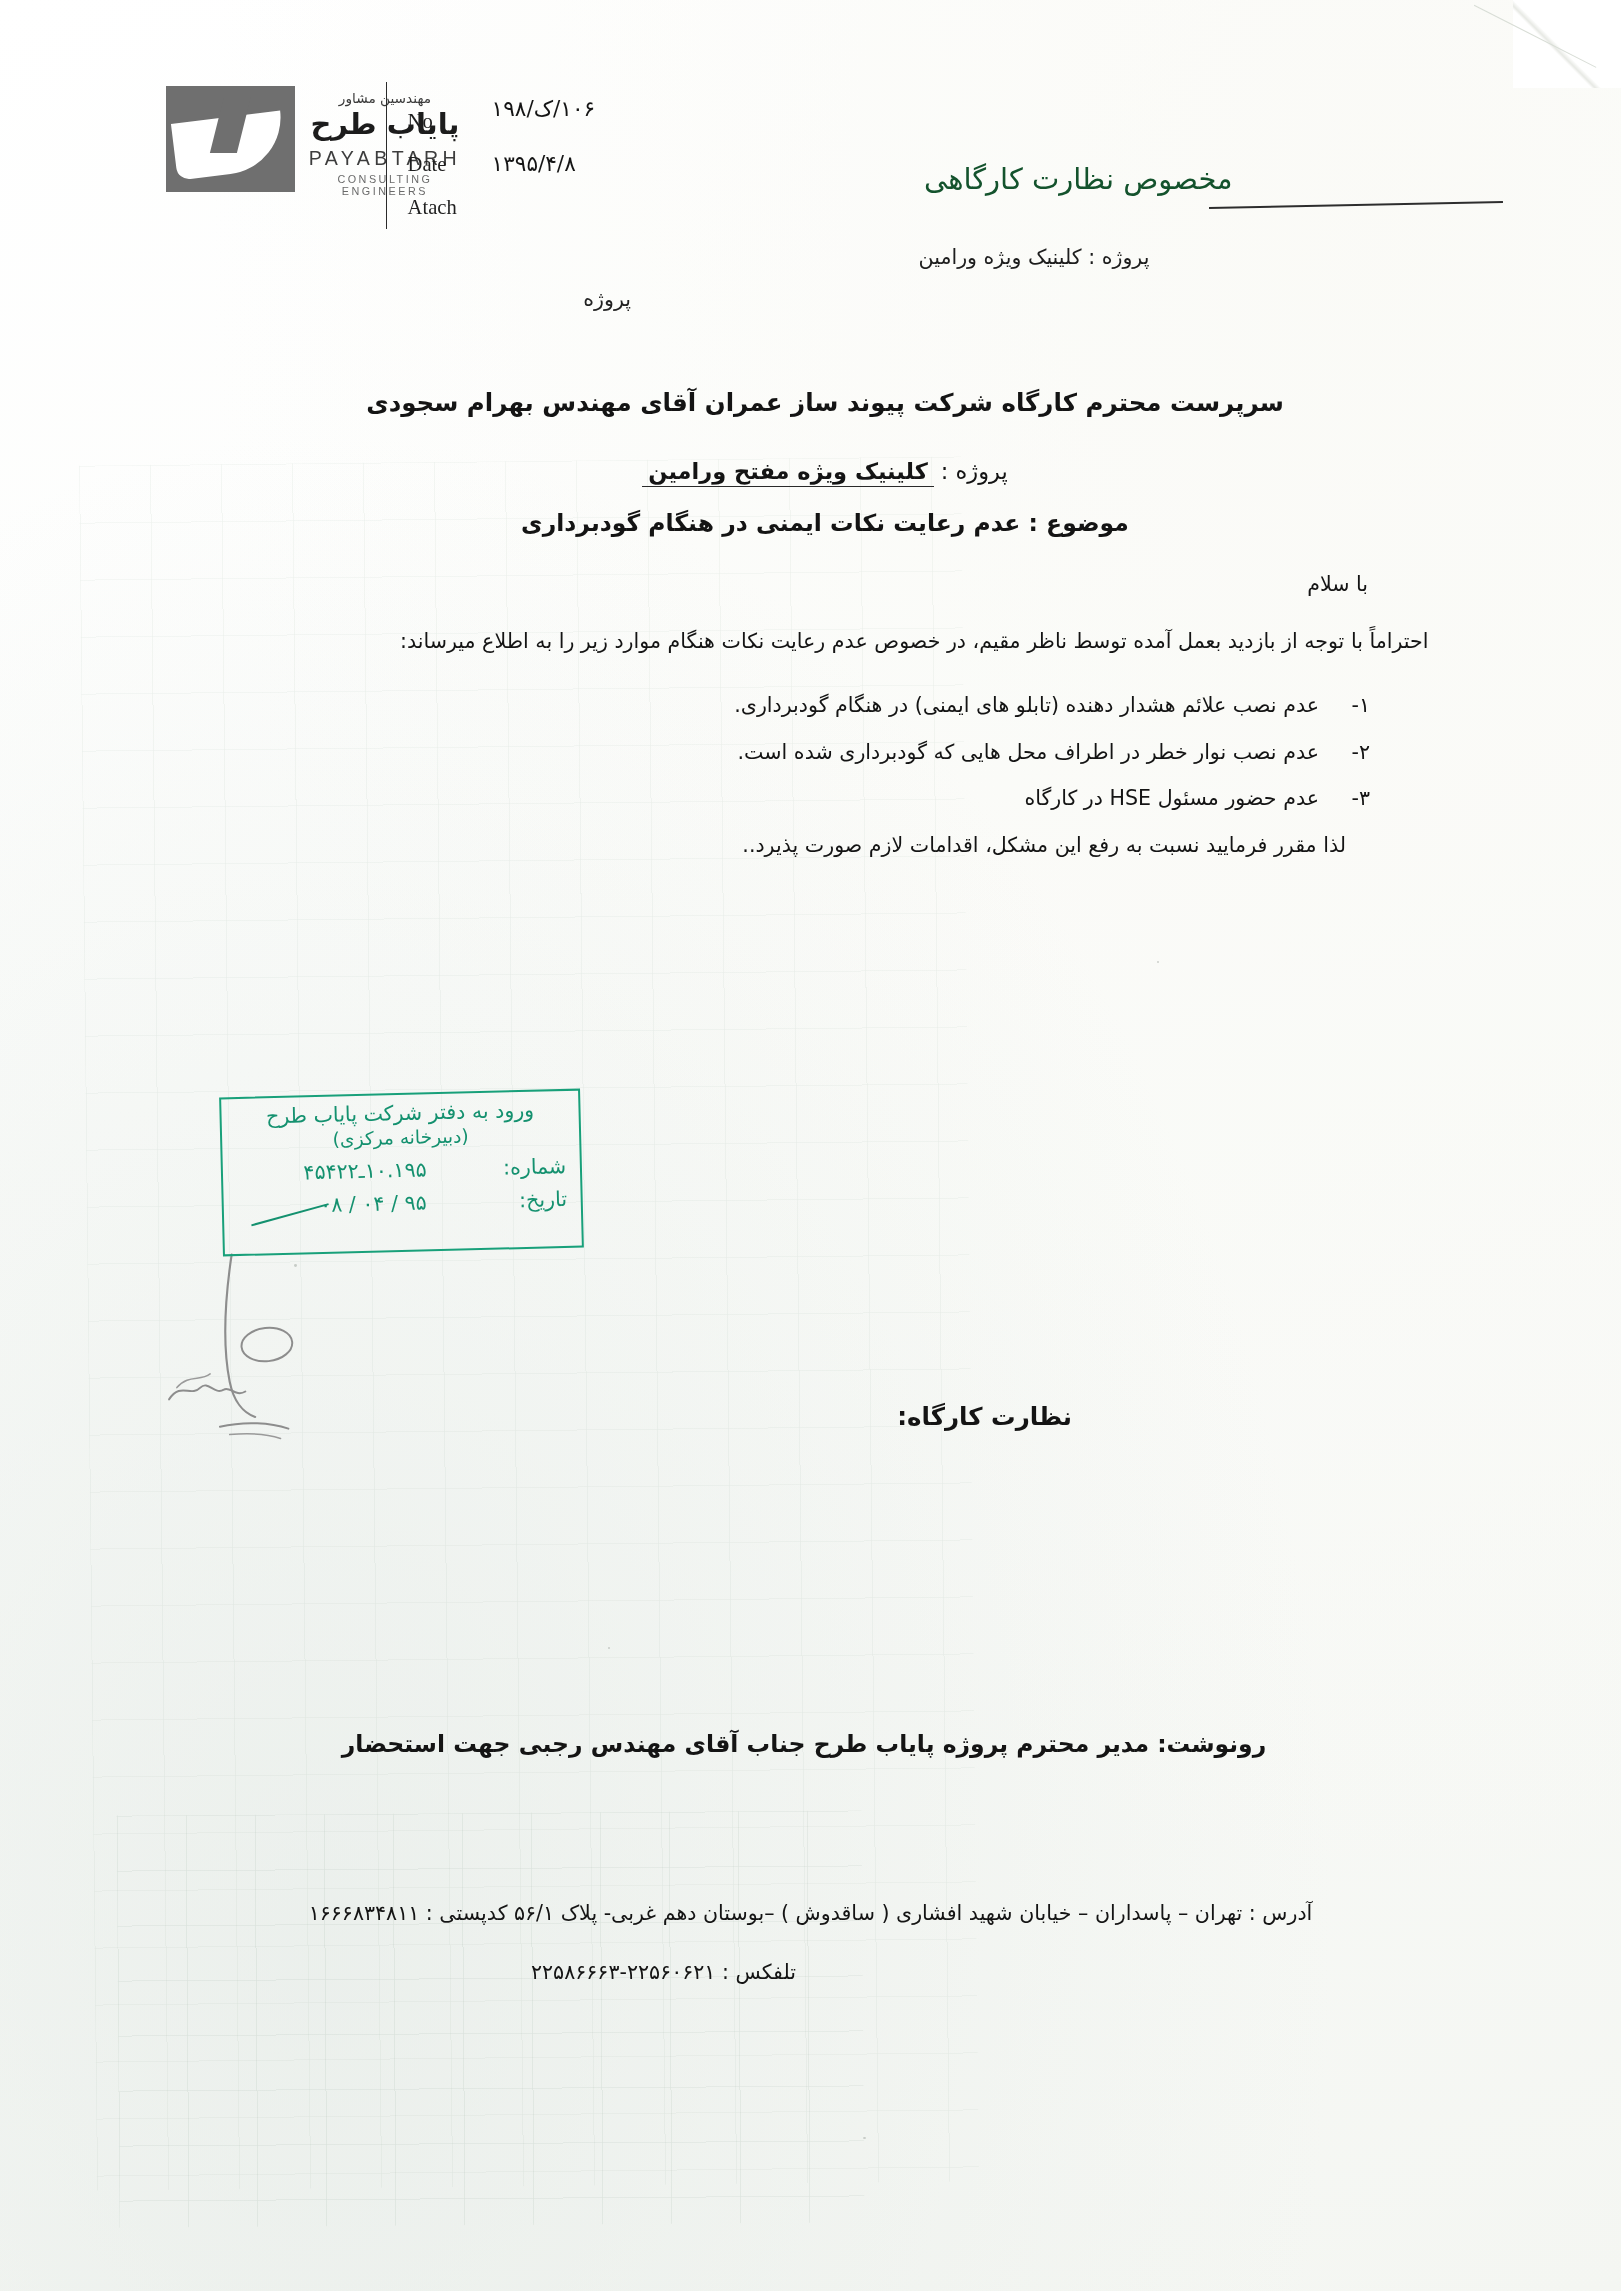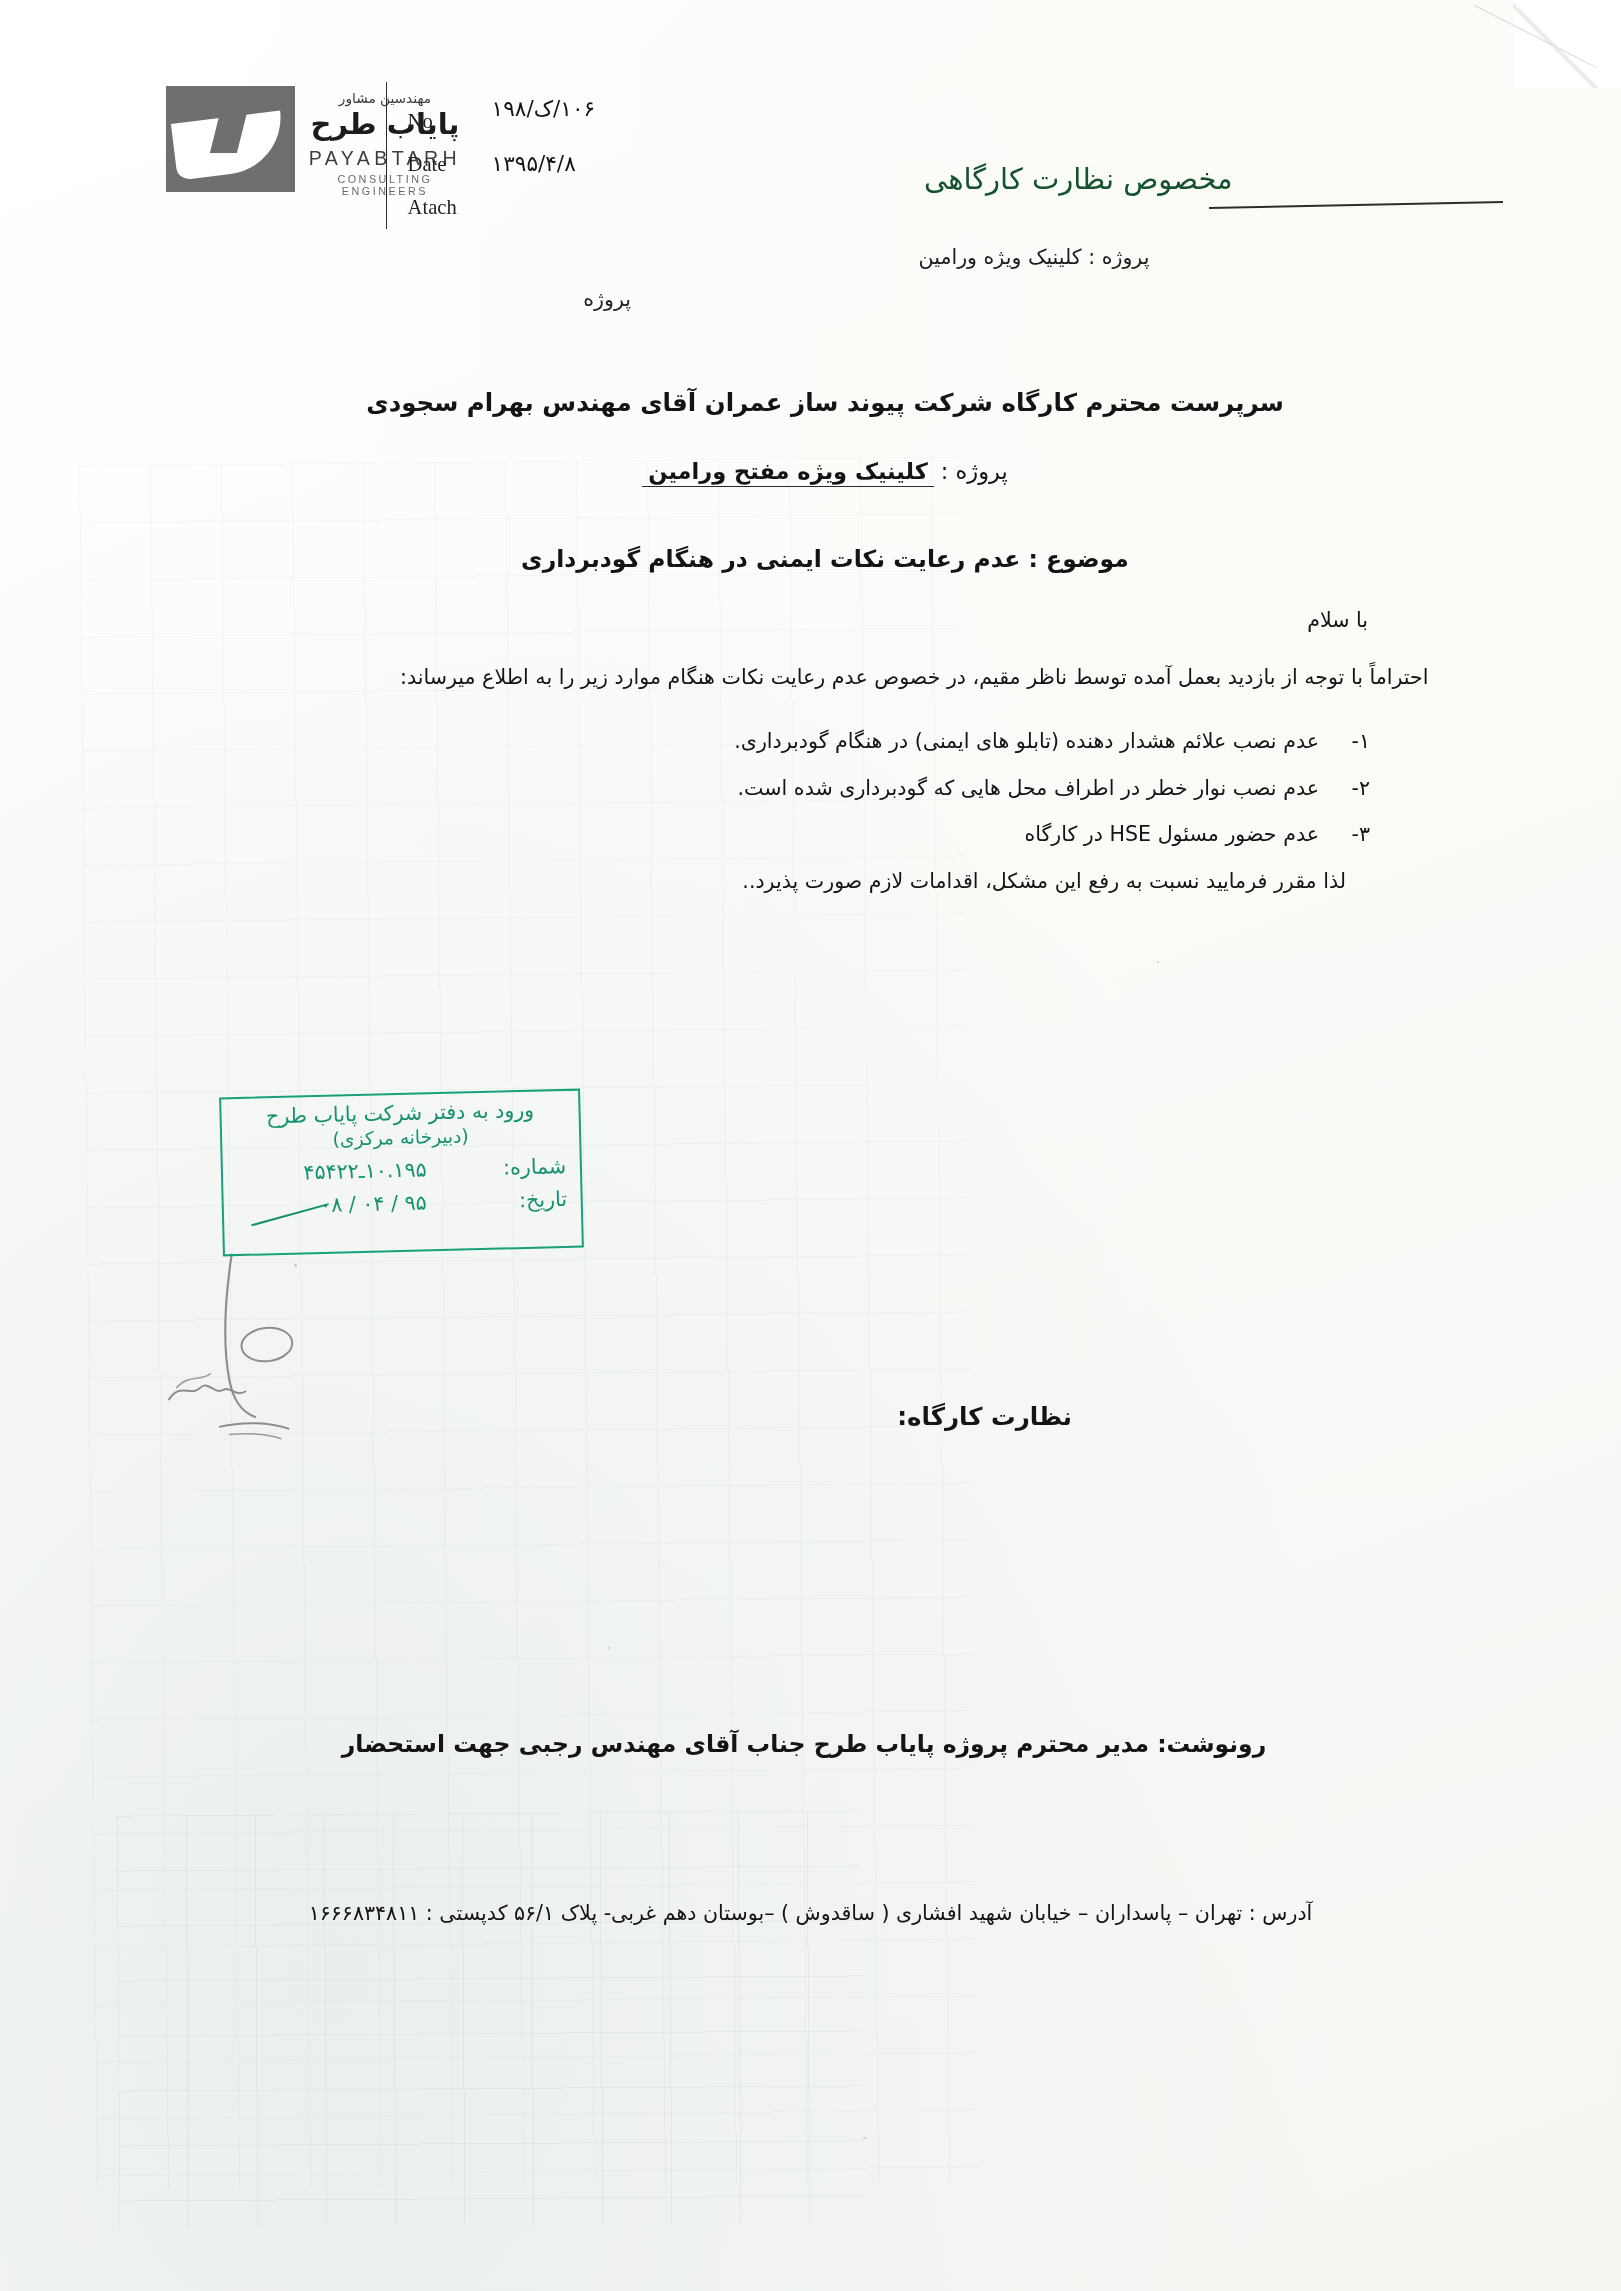--- a/index.html
+++ b/index.html
@@ -249,21 +249,21 @@
   }
   .project-line .lbl {
     font-weight: normal;
   }
   .project-line .val {
     font-weight: bold;
     border-bottom: 1.5px solid #2a2a2a;
     padding: 0 5.9px 2px 5.9px;
   }
   .subject-line {
-    margin-top: 61px;
+    margin-top: 25px;
     font-size: 23.5px;
     font-weight: bold;
     text-align: center;
   }
   .subject-line .lbl {
     font-weight: bold;
   }
   .greeting {
     margin-top: 35px;
     font-size: 20.6px;
@@ -512,20 +512,21 @@
       <span class="k">تاریخ:</span>
       <span class="v">۹۵ / ۰۴ / ۰۸</span>
     </div>
     <div class="stamp-strike"></div>
   </div>
 
   <div class="cc-line">رونوشت: مدیر محترم پروژه پایاب طرح جناب آقای مهندس رجبی جهت استحضار</div>
 
   <div class="footer">
     <div class="addr">آدرس : تهران – پاسداران – خیابان شهید افشاری ( ساقدوش ) –بوستان دهم غربی- پلاک ۵۶/۱ کدپستی : ۱۶۶۶۸۳۴۸۱۱</div>
+    <div class="tel">تلفکس : ۲۲۵۶۰۶۲۱-۲۲۵۸۶۶۶۳</div>
   </div>
 
   <div class="speckle" style="left:294px; top:1264px; width:2.9px; height:2.9px;"></div>
   <div class="speckle" style="left:608px; top:1647px; width:2px; height:2px;"></div>
   <div class="speckle" style="left:1157px; top:961px; width:2px; height:2px;"></div>
   <div class="speckle" style="left:863px; top:2137px; width:2.9px; height:2px;"></div>
 </div>
 
 
 </body></html>

